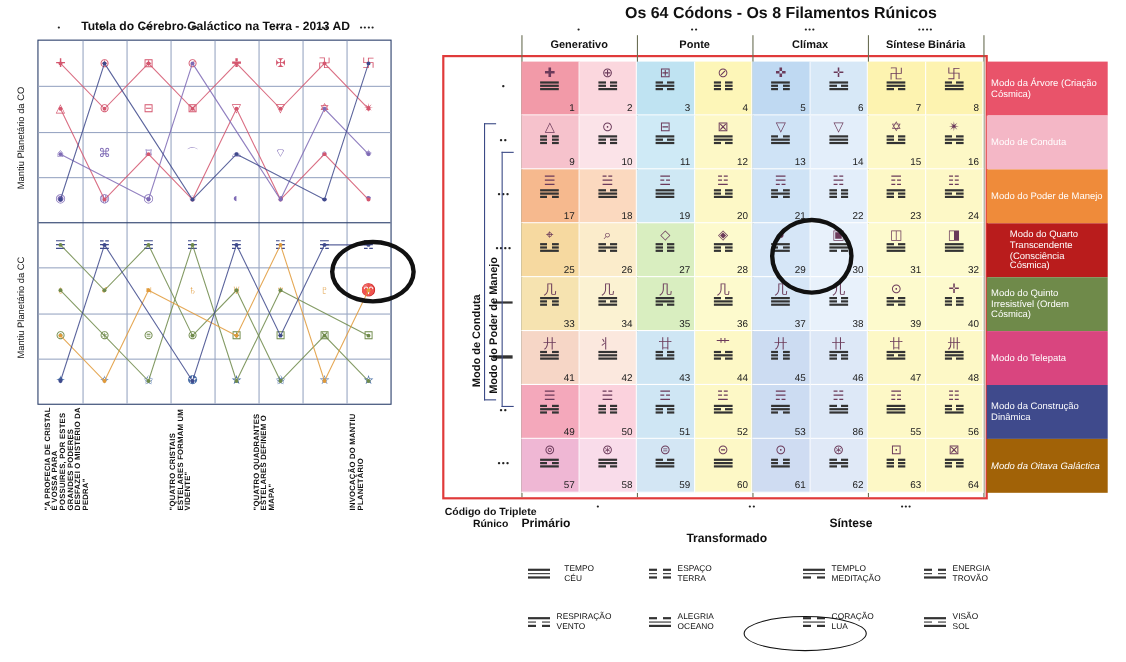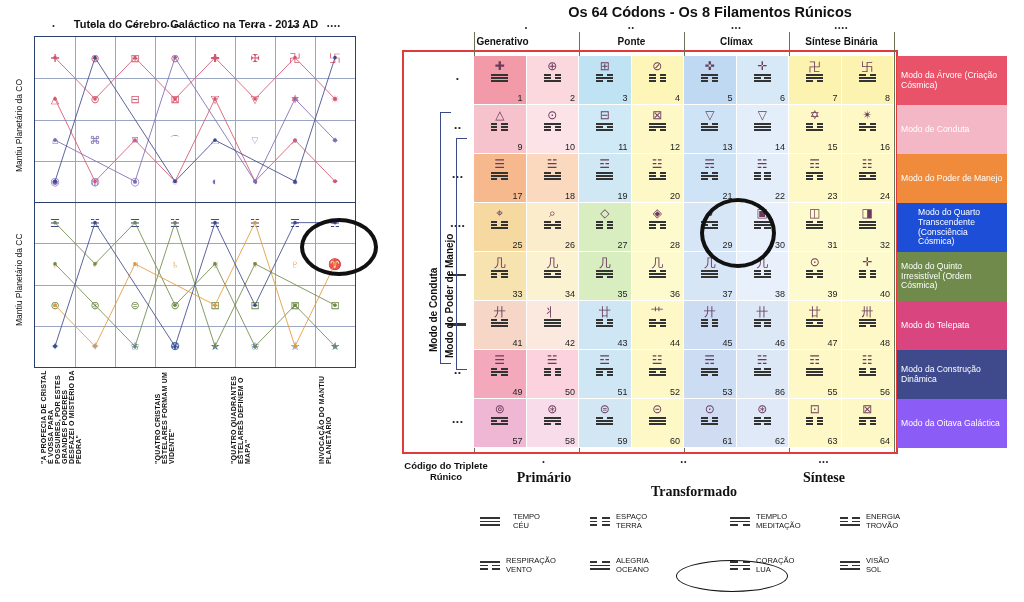--- a/index.html
+++ b/index.html
@@ -48,21 +48,21 @@
   
   #modes{left:897px;top:56px;width:110px;}
   .mode{position:relative;height:49px;box-sizing:border-box;display:flex;align-items:center;
         justify-content:flex-start;padding:2px 4px;color:#fff;font-size:8.6px;line-height:1.12;}
   
   .vbr{position:absolute;border:1.5px solid #3b4a86;border-right:none;}
   .vlab2{position:absolute;writing-mode:vertical-rl;transform:rotate(180deg);font-size:10px;
          font-weight:bold;color:#111;}
 
   
-  .botlab{position:absolute;font-size:14px;font-weight:bold;color:#111;text-align:center;font-family:Liberation Serif, serif;}
+  .botlab{position:absolute;font-size:11px;font-weight:bold;color:#111;text-align:left;}
   #code-label{left:398px;top:460px;width:96px;text-align:center;font-size:9.5px;font-weight:bold;color:#111;line-height:1.2;}
 
   
   #legend{left:480px;top:512px;width:460px;height:80px;}
   .litem{position:absolute;display:flex;align-items:center;gap:6px;}
   .litem .gly{display:flex;flex-direction:column;gap:2px;}
   .litem .gly i{display:block;width:20px;height:1.8px;background:#333;}
   .litem .gly i.br{background:linear-gradient(to right,#333 0 7.5px,transparent 7.5px 12.5px,#333 12.5px 20px);}
   .litem .txt{font-size:7.6px;color:#111;line-height:1.25;}
   #legend-oval{left:676px;top:560px;width:110px;height:30px;border:1.6px solid #111;border-radius:50%;}
@@ -244,21 +244,21 @@
     <div class="foot-label" style="left: 196px; top: 0px; height: 96px; width: 60px;">"QUATRO QUADRANTES ESTELARES DEFINEM O MAPA"</div>
     <div class="foot-label" style="left: 284px; top: 0px; height: 96px; width: 60px;">INVOCAÇÃO DO MANTIU PLANETÁRIO</div>
   </div>
 
 <div class="abs" id="circle-left"></div>
 
 <div class="abs" id="right-title">Os 64 Códons - Os 8 Filamentos Rúnicos</div>
 
 <div class="abs" id="codon-area"></div>
 <div class="abs" id="codon-hdr">
-    <div class="colhdr" style="left: 450px; top: 36px; width: 105px; text-align: center;">Generativo</div>
+    <div class="colhdr" style="left: 474px; top: 36px; width: 105px; text-align: center;">Generativo</div>
     <div class="hdrdots" style="left: 474px; top: 24px; width: 105px;">•</div>
     <div class="colhdr" style="left: 579px; top: 36px; width: 105px;">Ponte</div>
     <div class="hdrdots" style="left: 579px; top: 24px; width: 105px;">••</div>
     <div class="colhdr" style="left: 684px; top: 36px; width: 105px;">Clímax</div>
     <div class="hdrdots" style="left: 684px; top: 24px; width: 105px;">•••</div>
     <div class="colhdr" style="left: 789px; top: 36px; width: 105px;">Síntese Binária</div>
     <div class="hdrdots" style="left: 789px; top: 24px; width: 105px;">••••</div>
     <div class="colsep" style="left: 474px; top: 32px; height: 420px;"></div>
     <div class="colsep" style="left: 579px; top: 32px; height: 420px;"></div>
     <div class="colsep" style="left: 684px; top: 32px; height: 420px;"></div>
@@ -850,25 +850,25 @@
     <div class="rowdots" style="top: 221px;">••••</div>
     <div class="rowline" style="top: 274px;"></div>
     <div class="rowline" style="top: 323px; height: 3px;"></div>
     <div class="rowdots" style="top: 368px;">••</div>
     <div class="rowdots" style="top: 417px;">•••</div>
   </div>
 <div class="abs" id="modes">
     <div class="mode" style="background: rgb(233, 83, 106);">Modo da Árvore (Criação Cósmica)</div>
     <div class="mode" style="background: rgb(244, 183, 198);">Modo de Conduta</div>
     <div class="mode" style="background: rgb(239, 139, 58);">Modo do Poder de Manejo</div>
-    <div class="mode" style="background: #1d4ed8; padding-left: 21px;">Modo do Quarto Transcendente (Consciência Cósmica)</div>
+    <div class="mode" style="background: #b91c1c; padding-left: 21px;">Modo do Quarto Transcendente (Consciência Cósmica)</div>
     <div class="mode" style="background: rgb(111, 138, 74);">Modo do Quinto Irresistível (Ordem Cósmica)</div>
     <div class="mode" style="background: rgb(217, 69, 127);">Modo do Telepata</div>
     <div class="mode" style="background: rgb(63, 74, 140);">Modo da Construção Dinâmica</div>
-    <div class="mode" style="background: #8b5cf6;">Modo da Oitava Galáctica</div>
+    <div class="mode" style="background: #a16207; font-style: italic;">Modo da Oitava Galáctica</div>
   </div>
 <div class="abs" id="brackets">
     <div class="vbr" style="left: 440px; top: 112px; width: 10px; height: 250px;"></div>
     <div class="vlab2" style="left: 428px; top: 122px; height: 230px;">Modo de Conduta</div>
     <div class="vbr" style="left: 456px; top: 138px; width: 10px; height: 230px;"></div>
     <div class="vlab2" style="left: 444px; top: 148px; height: 210px;">Modo do Poder de Manejo</div>
   </div>
 <div class="abs" id="codon-bottom">
     <div class="botlab" style="left: 474px; top: 470px; width: 140px;">Primário</div>
     <div class="hdrdots" style="left: 474px; top: 458px; width: 140px;">•</div>

